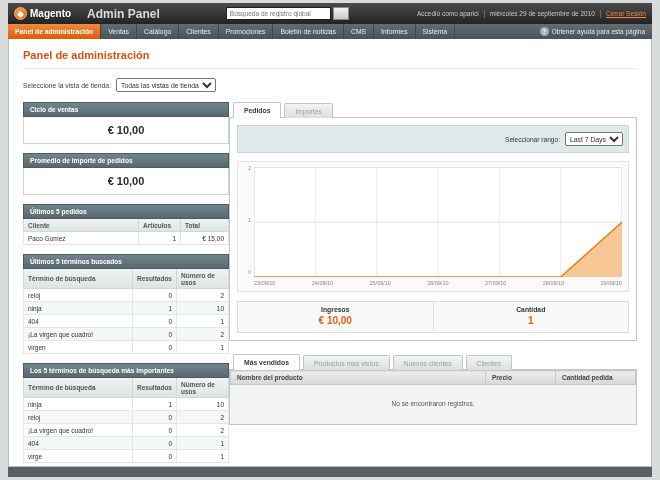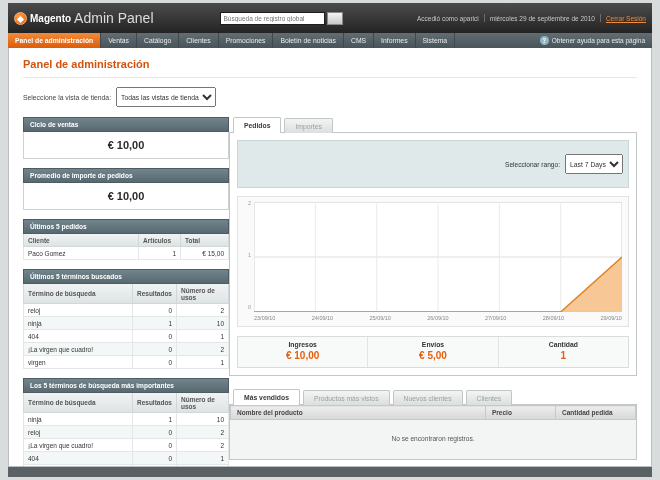--- a/index.html
+++ b/index.html
@@ -2,62 +2,62 @@
 <html><head>
 <meta charset="utf-8">
 <style>
 *{margin:0;padding:0;box-sizing:border-box}
 html,body{width:660px;height:480px;overflow:hidden}
 body{font-family:"Liberation Sans",sans-serif;background:#d9dcdd;color:#333}
 a{cursor:pointer}
 button{font-family:inherit;cursor:pointer}
 .page{display:flex;flex-direction:column;height:474px;margin:3px 8px}
 
-.header{height:30px;flex:none;background:linear-gradient(#4c4c4c,#232323);display:flex;align-items:center;padding:0 6px;gap:8px}
+.header{height:21px;flex:none;background:linear-gradient(#4c4c4c,#232323);display:flex;align-items:center;padding:0 6px;gap:8px}
 .logo-area{display:flex;align-items:center;gap:3px}
 .logo-icon{width:13px;height:13px;border-radius:50%;background:radial-gradient(circle at 35% 30%,#ff9c4a,#ef7c22 60%,#d95f08);border:1px solid #f8b075;position:relative;flex:none}
 .logo-icon::after{content:"";position:absolute;left:3px;top:4px;width:5px;height:5px;background:#fff;transform:rotate(45deg)}
 .logo-text{color:#fff;font-size:10px;font-weight:bold}
-.logo-sub{color:#ddd;font-size:14px;font-weight:normal;margin-left:0;white-space:nowrap}
+.logo-sub{color:#ddd;font-size:12px;font-weight:bold;margin-left:13px;white-space:nowrap}
 .search{display:flex;align-items:center;gap:2px;margin-left:58px}
 .search-input{width:105px;height:13px;font-size:6.5px;border:1px solid #1d1d1d;padding:0 3px;background:#fff;color:#555;font-family:inherit}
 .search-btn{width:16px;height:13px;border:1px solid #8a8a8a;background:linear-gradient(#f4f4f4,#c9c9c9)}
 .session{margin-left:auto;display:flex;align-items:center;gap:5px;font-size:6.5px;color:#c9c9c9;white-space:nowrap}
 .sep{width:1px;height:8px;background:#6b6b6b}
 .logout{color:#f08c3c;text-decoration:underline}
 
 .nav{height:15px;flex:none;background:linear-gradient(#616d72,#49545a);display:flex;align-items:stretch}
 .nav-items{display:flex;align-items:stretch}
 .nav-item{display:flex;align-items:center;padding:0 7px;font-size:6.8px;color:#e9eced;border-right:1px solid #3e484d;white-space:nowrap;text-decoration:none}
 .nav-item.active{background:linear-gradient(#f08b3c,#dd5c07);color:#fff;font-weight:bold}
 .nav-help{margin-left:auto;display:flex;align-items:center;gap:3px;font-size:6.5px;color:#e3eaec;padding:0 7px;white-space:nowrap;cursor:pointer}
 .help-icon{width:9px;height:9px;border-radius:50%;background:#8fb6c2;color:#fff;font-size:6.5px;font-weight:bold;display:flex;align-items:center;justify-content:center;flex:none}
 
 .content{flex:1;background:#fff;border:1px solid #b9bec0;border-top:none;padding:8px 14px 6px;overflow:hidden}
 .page-title{color:#d3530e;font-size:11px;font-weight:bold;padding:2px 0 7px;border-bottom:1px solid #e8e8e8}
 .store-switcher{display:flex;align-items:center;gap:5px;font-size:6.8px;color:#444;margin-top:9px}
-.store-select,.range-select{font-size:6.8px;height:20px;font-family:inherit;color:#333}
+.store-select,.range-select{font-size:6.8px;height:14px;font-family:inherit;color:#333}
 .columns{display:flex;gap:0;margin-top:10px;align-items:flex-start}
 
 .left-col{width:206px;flex:none;display:flex;flex-direction:column;gap:9px}
 .box-head{background:linear-gradient(#71858d,#586970);color:#fff;font-size:6.6px;font-weight:bold;padding:3px 6px;border:1px solid #4e5c62}
 .box-value{border:1px solid #cdd2d3;border-top:none;background:#fff;text-align:center;font-size:11px;font-weight:bold;color:#2b2b2b;padding:7px 0}
 .dash-table{width:100%;border-collapse:collapse;font-size:6.5px}
 .dash-table th{background:linear-gradient(#f0f3f3,#dde3e4);color:#555;font-weight:bold;text-align:left;padding:2.5px 4px;border:1px solid #d2d8d9;border-top:none}
 .dash-table td{padding:2.5px 4px;border:1px solid #e3e7e8;color:#333;background:#fff}
 .dash-table tbody tr:nth-child(even) td{background:#f4f7f7}
 .a-right{text-align:right}
 
 .right-col{flex:1;min-width:0}
 .tabs-row{display:flex;gap:3px;align-items:flex-end;margin-bottom:-1px;position:relative;z-index:2;padding-left:4px}
 .tab{font-size:6.8px;padding:3.5px 10px;border:1px solid #c1c6c7;border-bottom:none;border-radius:2px 2px 0 0;color:#666;background:linear-gradient(#f3f4f4,#dcdfdf)}
 .tab.active{background:#fff;color:#3a3a3a;font-weight:bold;padding-bottom:4.5px}
 .tab.inactive{color:#9aa0a2}
 .panel{border:1px solid #c1c6c7;background:#fff;padding:7px}
-.range-bar{background:#dfe9e9;border:1px solid #c9d7d7;padding:13px 5px;display:flex;justify-content:flex-end;align-items:center;gap:5px;font-size:6.6px;color:#333}
+.range-bar{background:#dfe9e9;border:1px solid #c9d7d7;padding:6px 5px;display:flex;justify-content:flex-end;align-items:center;gap:5px;font-size:6.6px;color:#333}
 .chart-outer{margin-top:8px;border:1px solid #e2e2e2;background:#fafafa;padding:5px 6px 2px 2px;display:grid;grid-template-columns:14px 1fr;grid-template-rows:110px 12px}
 .y-labels{display:flex;flex-direction:column;justify-content:space-between;align-items:flex-end;font-size:5.5px;color:#999;padding-right:3px;transform:translateY(-2px)}
 #chart-svg{width:100%;height:110px;display:block}
 .x-labels{grid-column:2;display:flex;justify-content:space-between;font-size:5.5px;color:#888;padding-top:3px}
 .stats-row{display:flex;margin-top:9px;border:1px solid #d8dcdd;background:#f8f9f9}
 .stat{flex:1;text-align:center;padding:4px 0 6px;border-right:1px solid #e2e5e6}
 .stat:last-child{border-right:none}
 .stat-label{font-size:6.8px;font-weight:bold;color:#333}
 .stat-value{font-size:10px;font-weight:bold;color:#e85d0a;margin-top:2px}
 .bottom-tabs{display:flex;gap:3px;align-items:flex-end;margin:13px 0 -1px;padding-left:4px;position:relative;z-index:2}
@@ -287,24 +287,20 @@
                 <span>28/09/10</span>
                 <span>29/09/10</span>
               </div>
           </div>
           <div class="stats-row" id="stats-row">
               <div class="stat">
                 <div class="stat-label">Ingresos</div>
                 <div class="stat-value">€ 10,00</div>
               </div>
               <div class="stat">
-                <div class="stat-label">Envíos</div>
-                <div class="stat-value">€ 5,00</div>
-              </div>
-              <div class="stat">
                 <div class="stat-label">Cantidad</div>
                 <div class="stat-value">1</div>
               </div>
             </div>
         </div>
 
         <div class="bottom-tabs" id="bottom-tabs">
             <button class="tab active">Más vendidos</button>
             <button class="tab inactive">Productos más vistos</button>
             <button class="tab inactive">Nuevos clientes</button>

